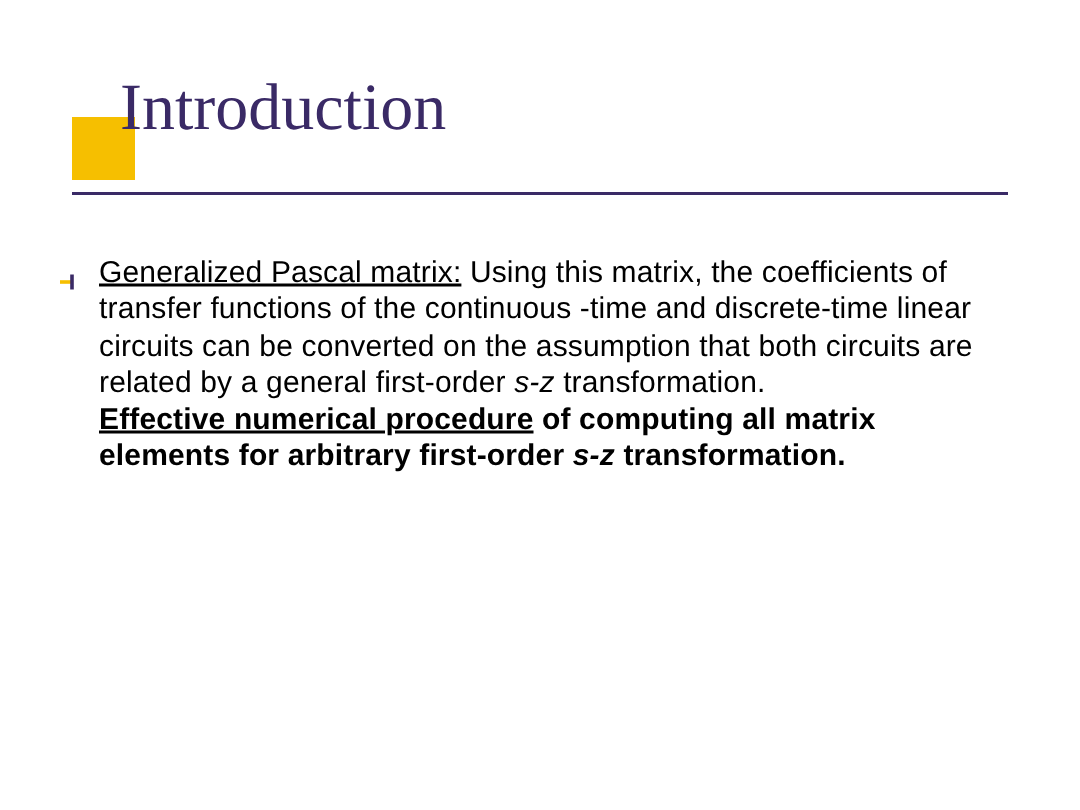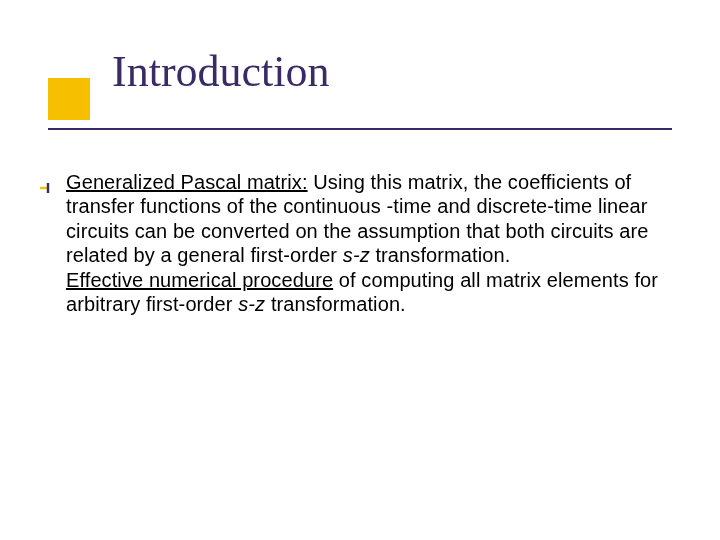--- a/index.html
+++ b/index.html
@@ -13,21 +13,21 @@
   }
   .slide {
     position: relative;
     width: 720px;
     height: 540px;
     box-sizing: border-box;
   }
   .title-block {
     position: relative;
     padding-top: 50px;
-    padding-left: 112px;
+    padding-left: 80px;
     height: 110px;
   }
   .yellow-square {
     position: absolute;
     left: 48px;
     top: 78px;
     width: 42px;
     height: 42px;
     background: #F6BF00;
     z-index: 1;
@@ -68,21 +68,21 @@
     line-height: 1.22;
     letter-spacing: 0.1px;
   }
   .body .underline {
     text-decoration: underline;
   }
   .body .italic {
     font-style: italic;
   }
   .body span { display: inline; }
-  .para2 { display: inline; }
+  .para2 { display: inline; font-weight: bold; }
 </style>
 </head>
 <body>
 <div class="slide">
 
   <div class="title-block">
     <div class="yellow-square"></div>
     <div class="title-text">Introduction</div>
     <div class="divider"></div>
   </div>

